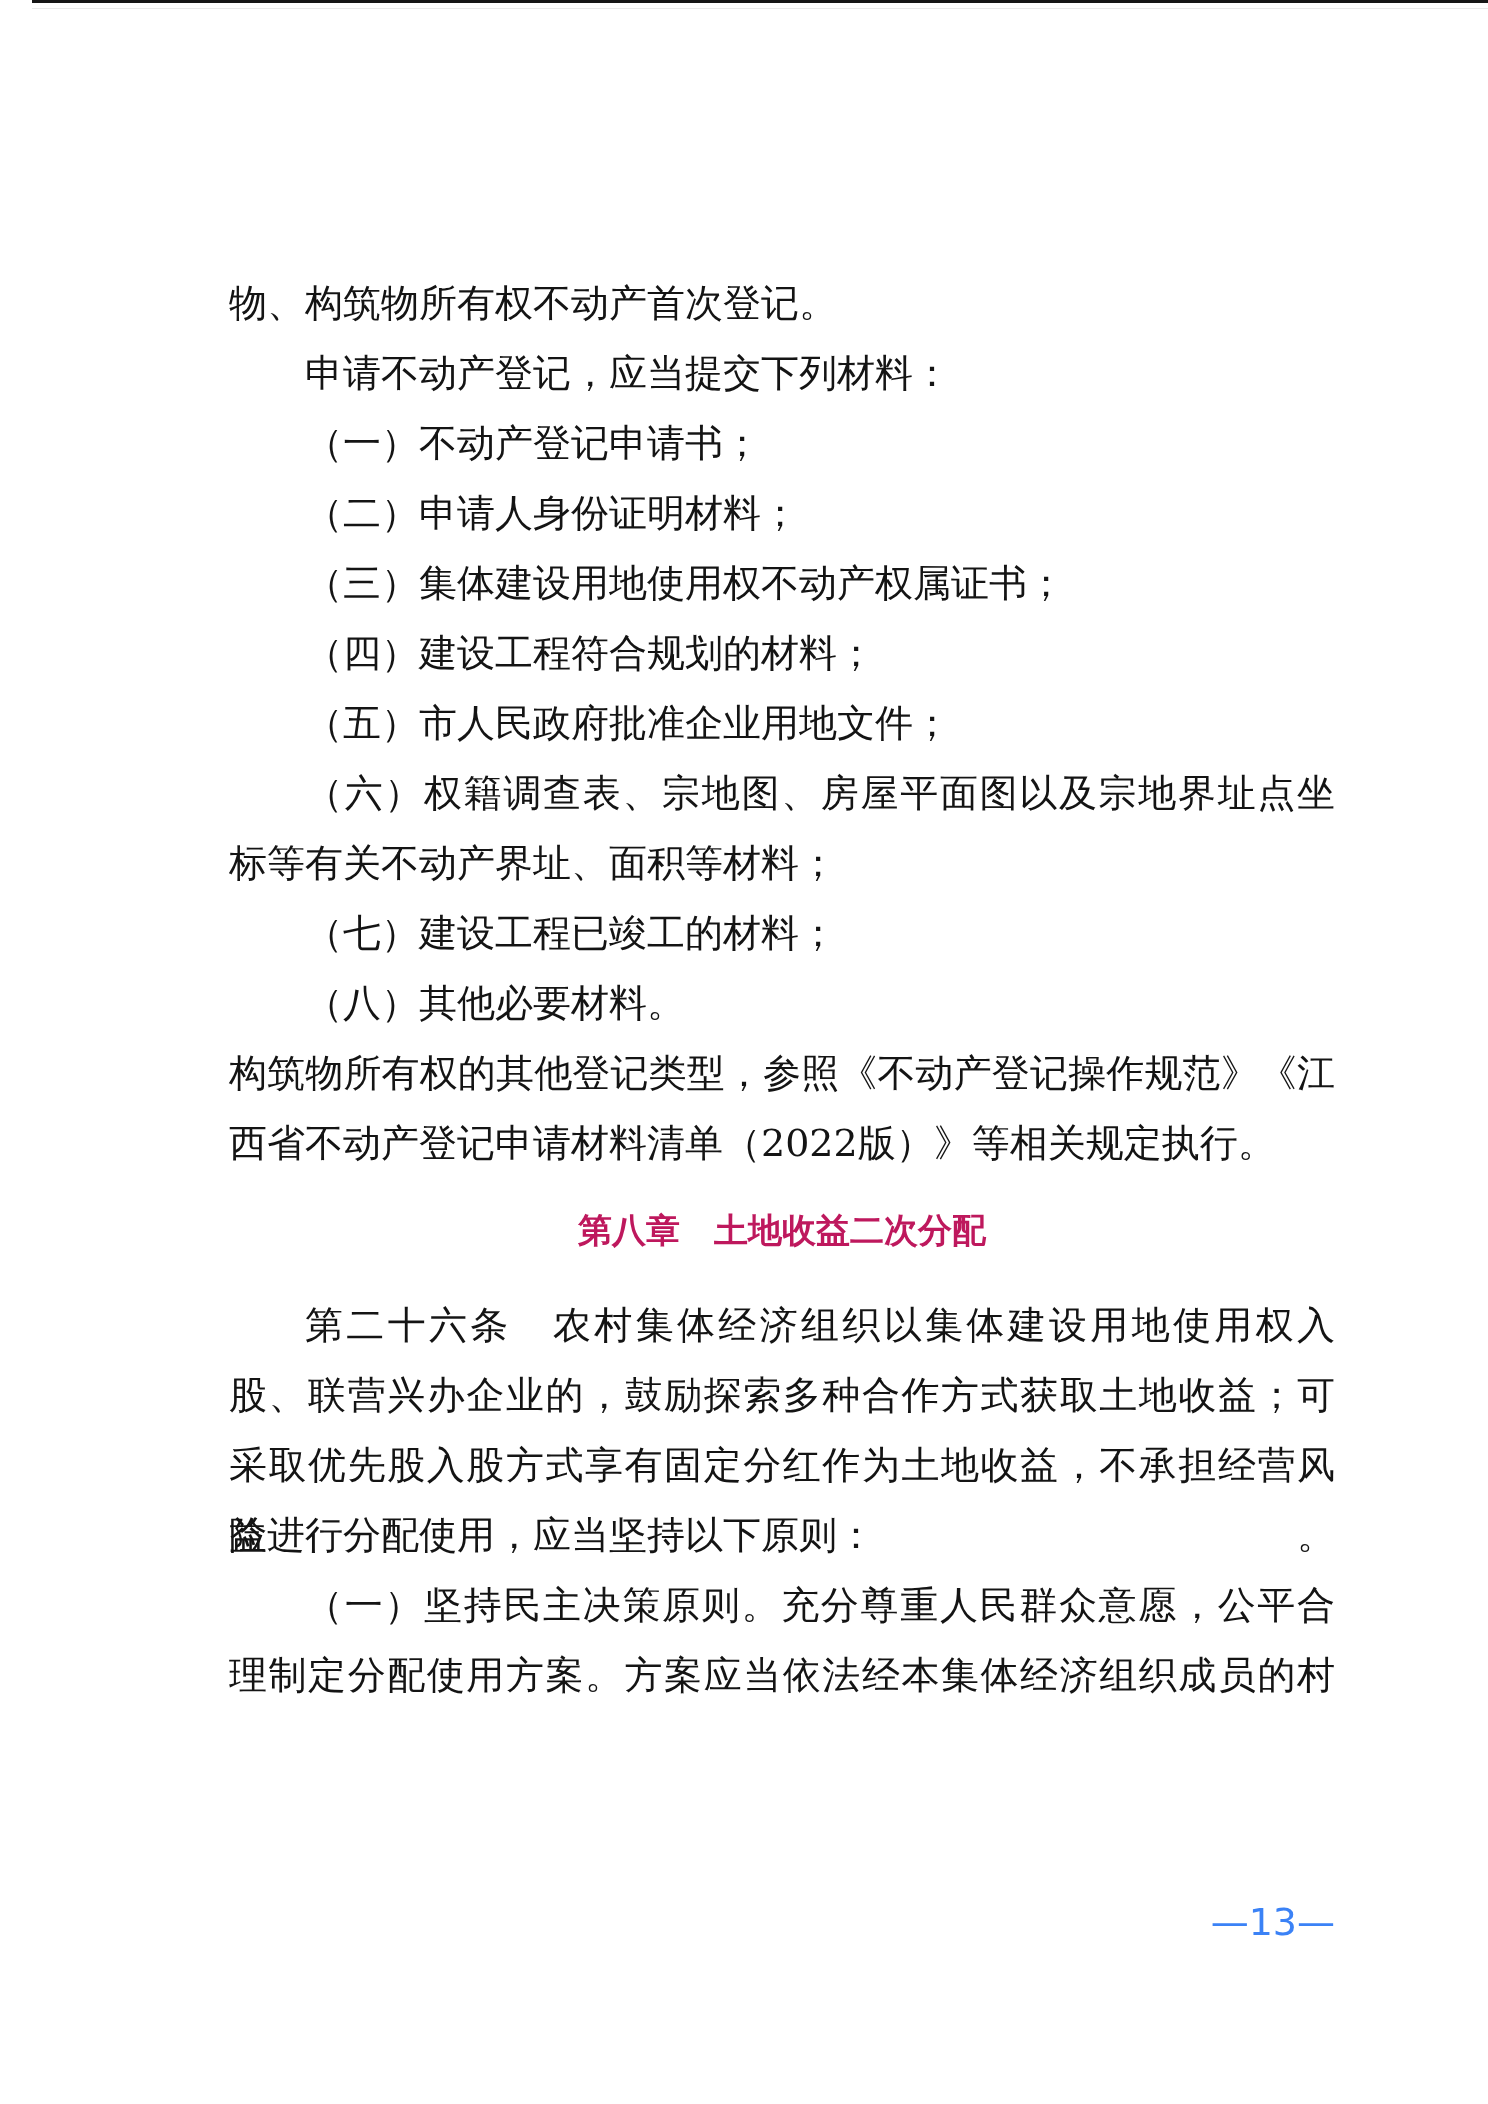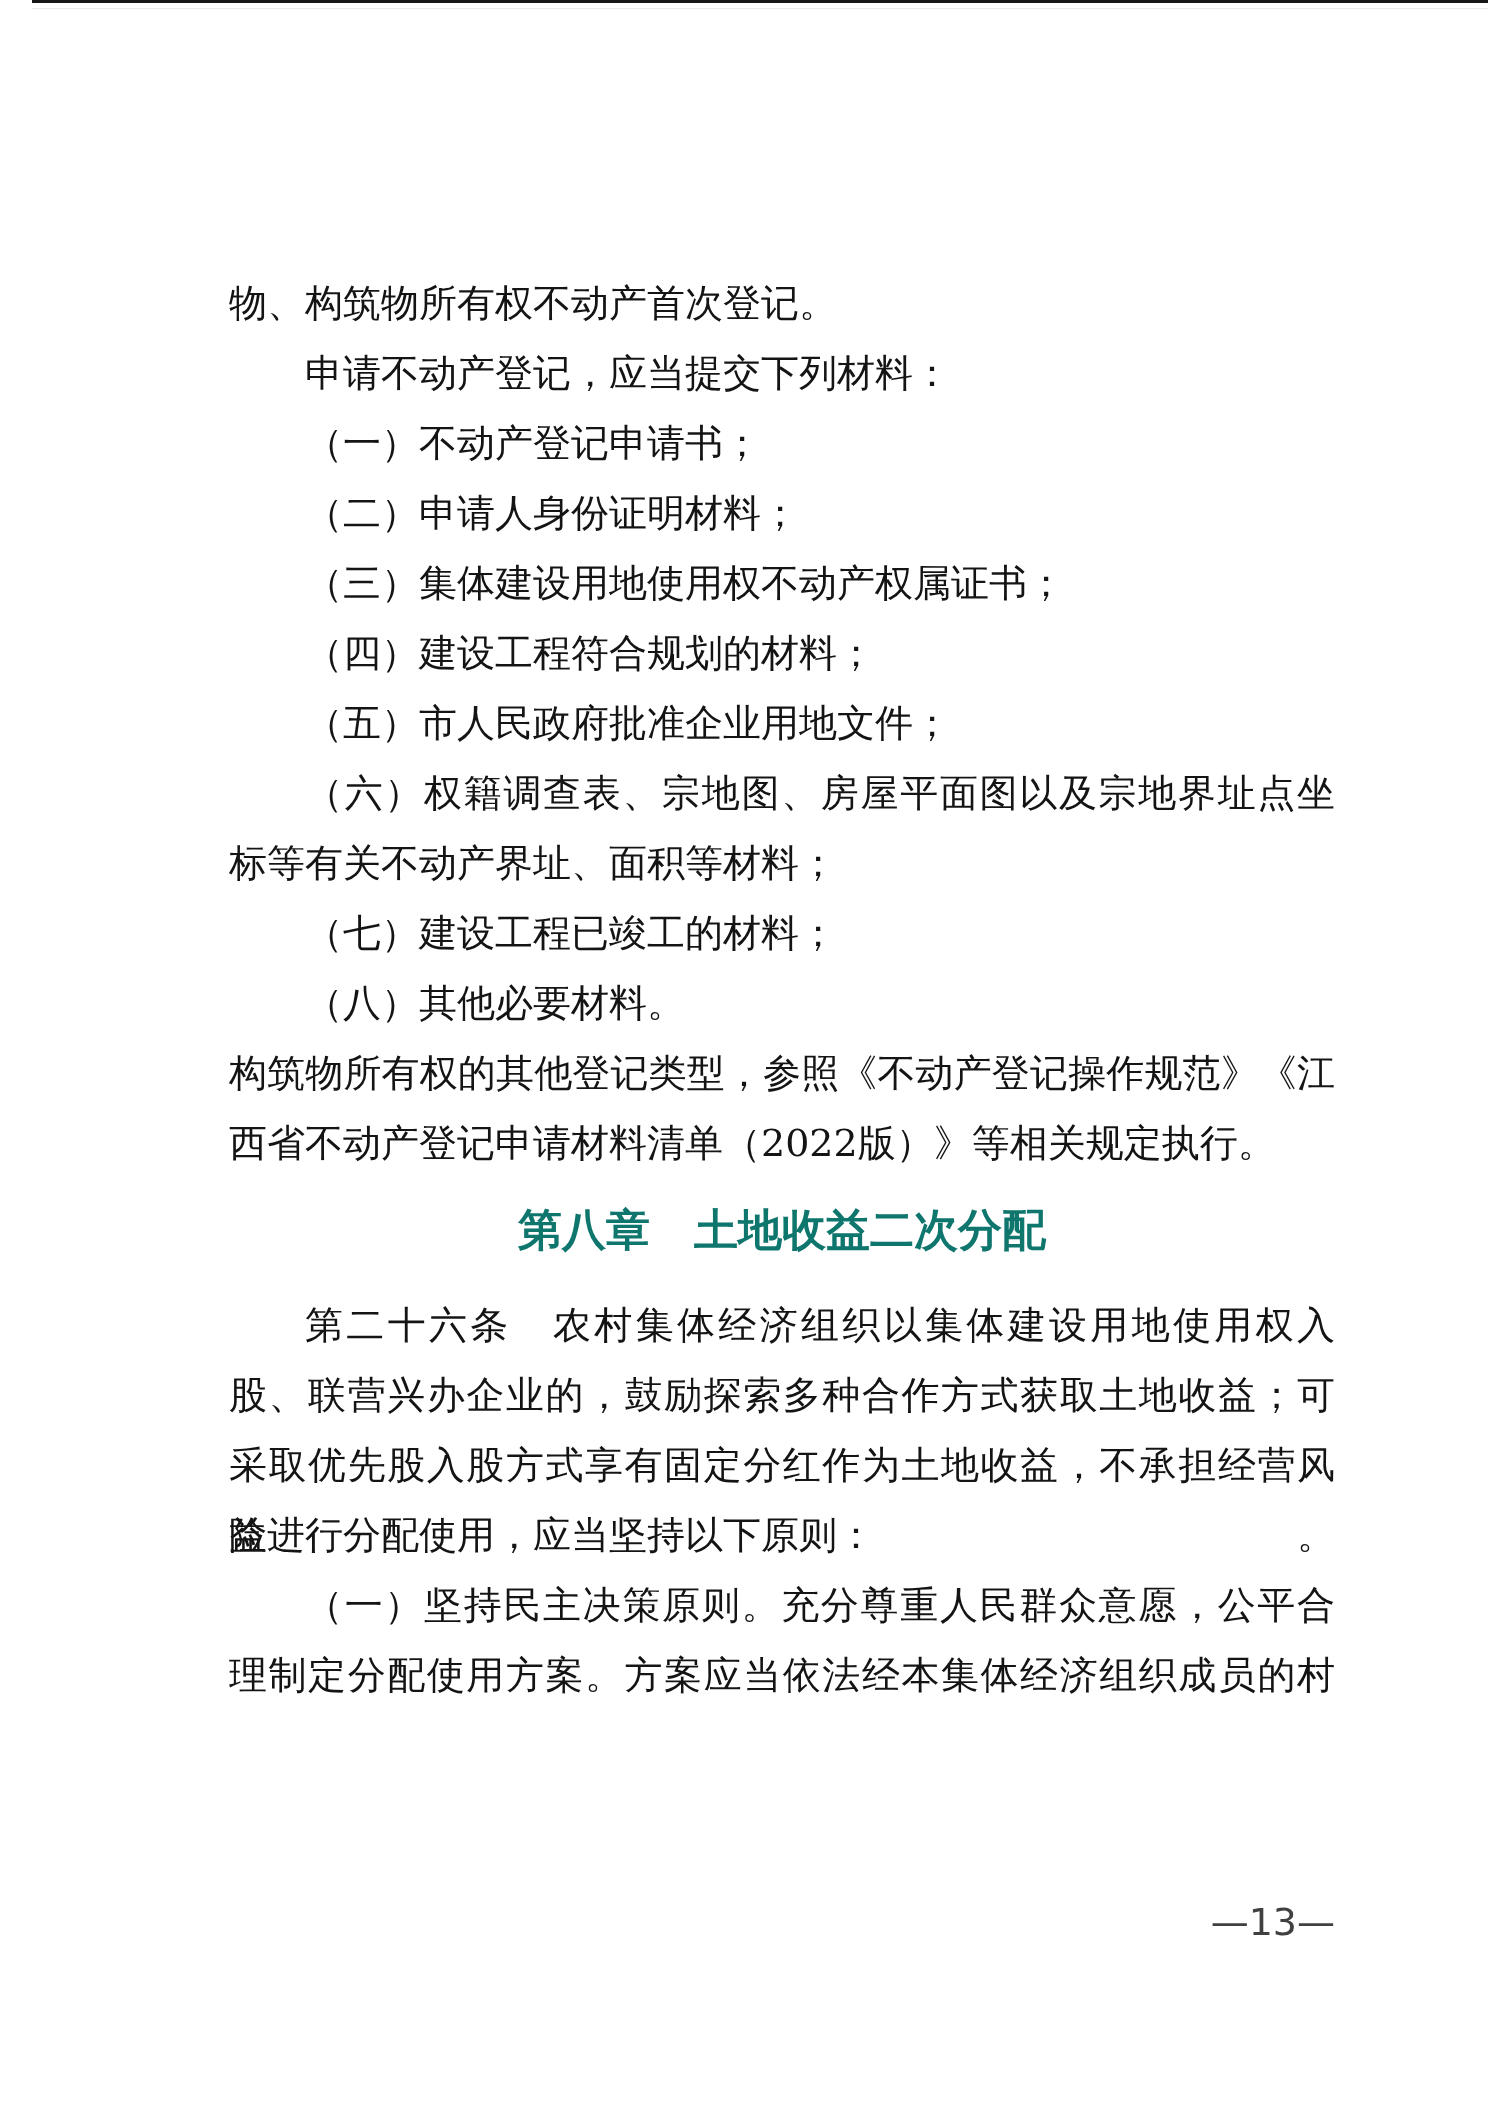--- a/index.html
+++ b/index.html
@@ -45,36 +45,36 @@
   .line.fill {
     text-align: justify;
     text-align-last: justify;
   }
   .heading {
     height: 70px;
     line-height: 70px;
     margin: 17px 0 25px 0;
     font-family: "DejaVu Sans", "Liberation Sans", sans-serif;
     font-weight: bold;
-    font-size: 44px;
+    font-size: 34px;
     text-align: center;
     text-indent: 0;
-    color: #0f766e;
+    color: #be185d;
   }
   .page-number {
     position: absolute;
     left: 197px;
     top: 1887px;
     width: 1106px;
     height: 70px;
     line-height: 70px;
     text-align: right;
     font-size: 38px;
     font-family: "DejaVu Sans", "Liberation Sans", sans-serif;
-    color: #404040;
+    color: #3b82f6;
   }
 </style>
 </head>
 <body>
 
 <div class="page">
   <div class="top-border"></div>
   <div class="top-border-faint"></div>
   <div class="right-edge-line"></div>
 

